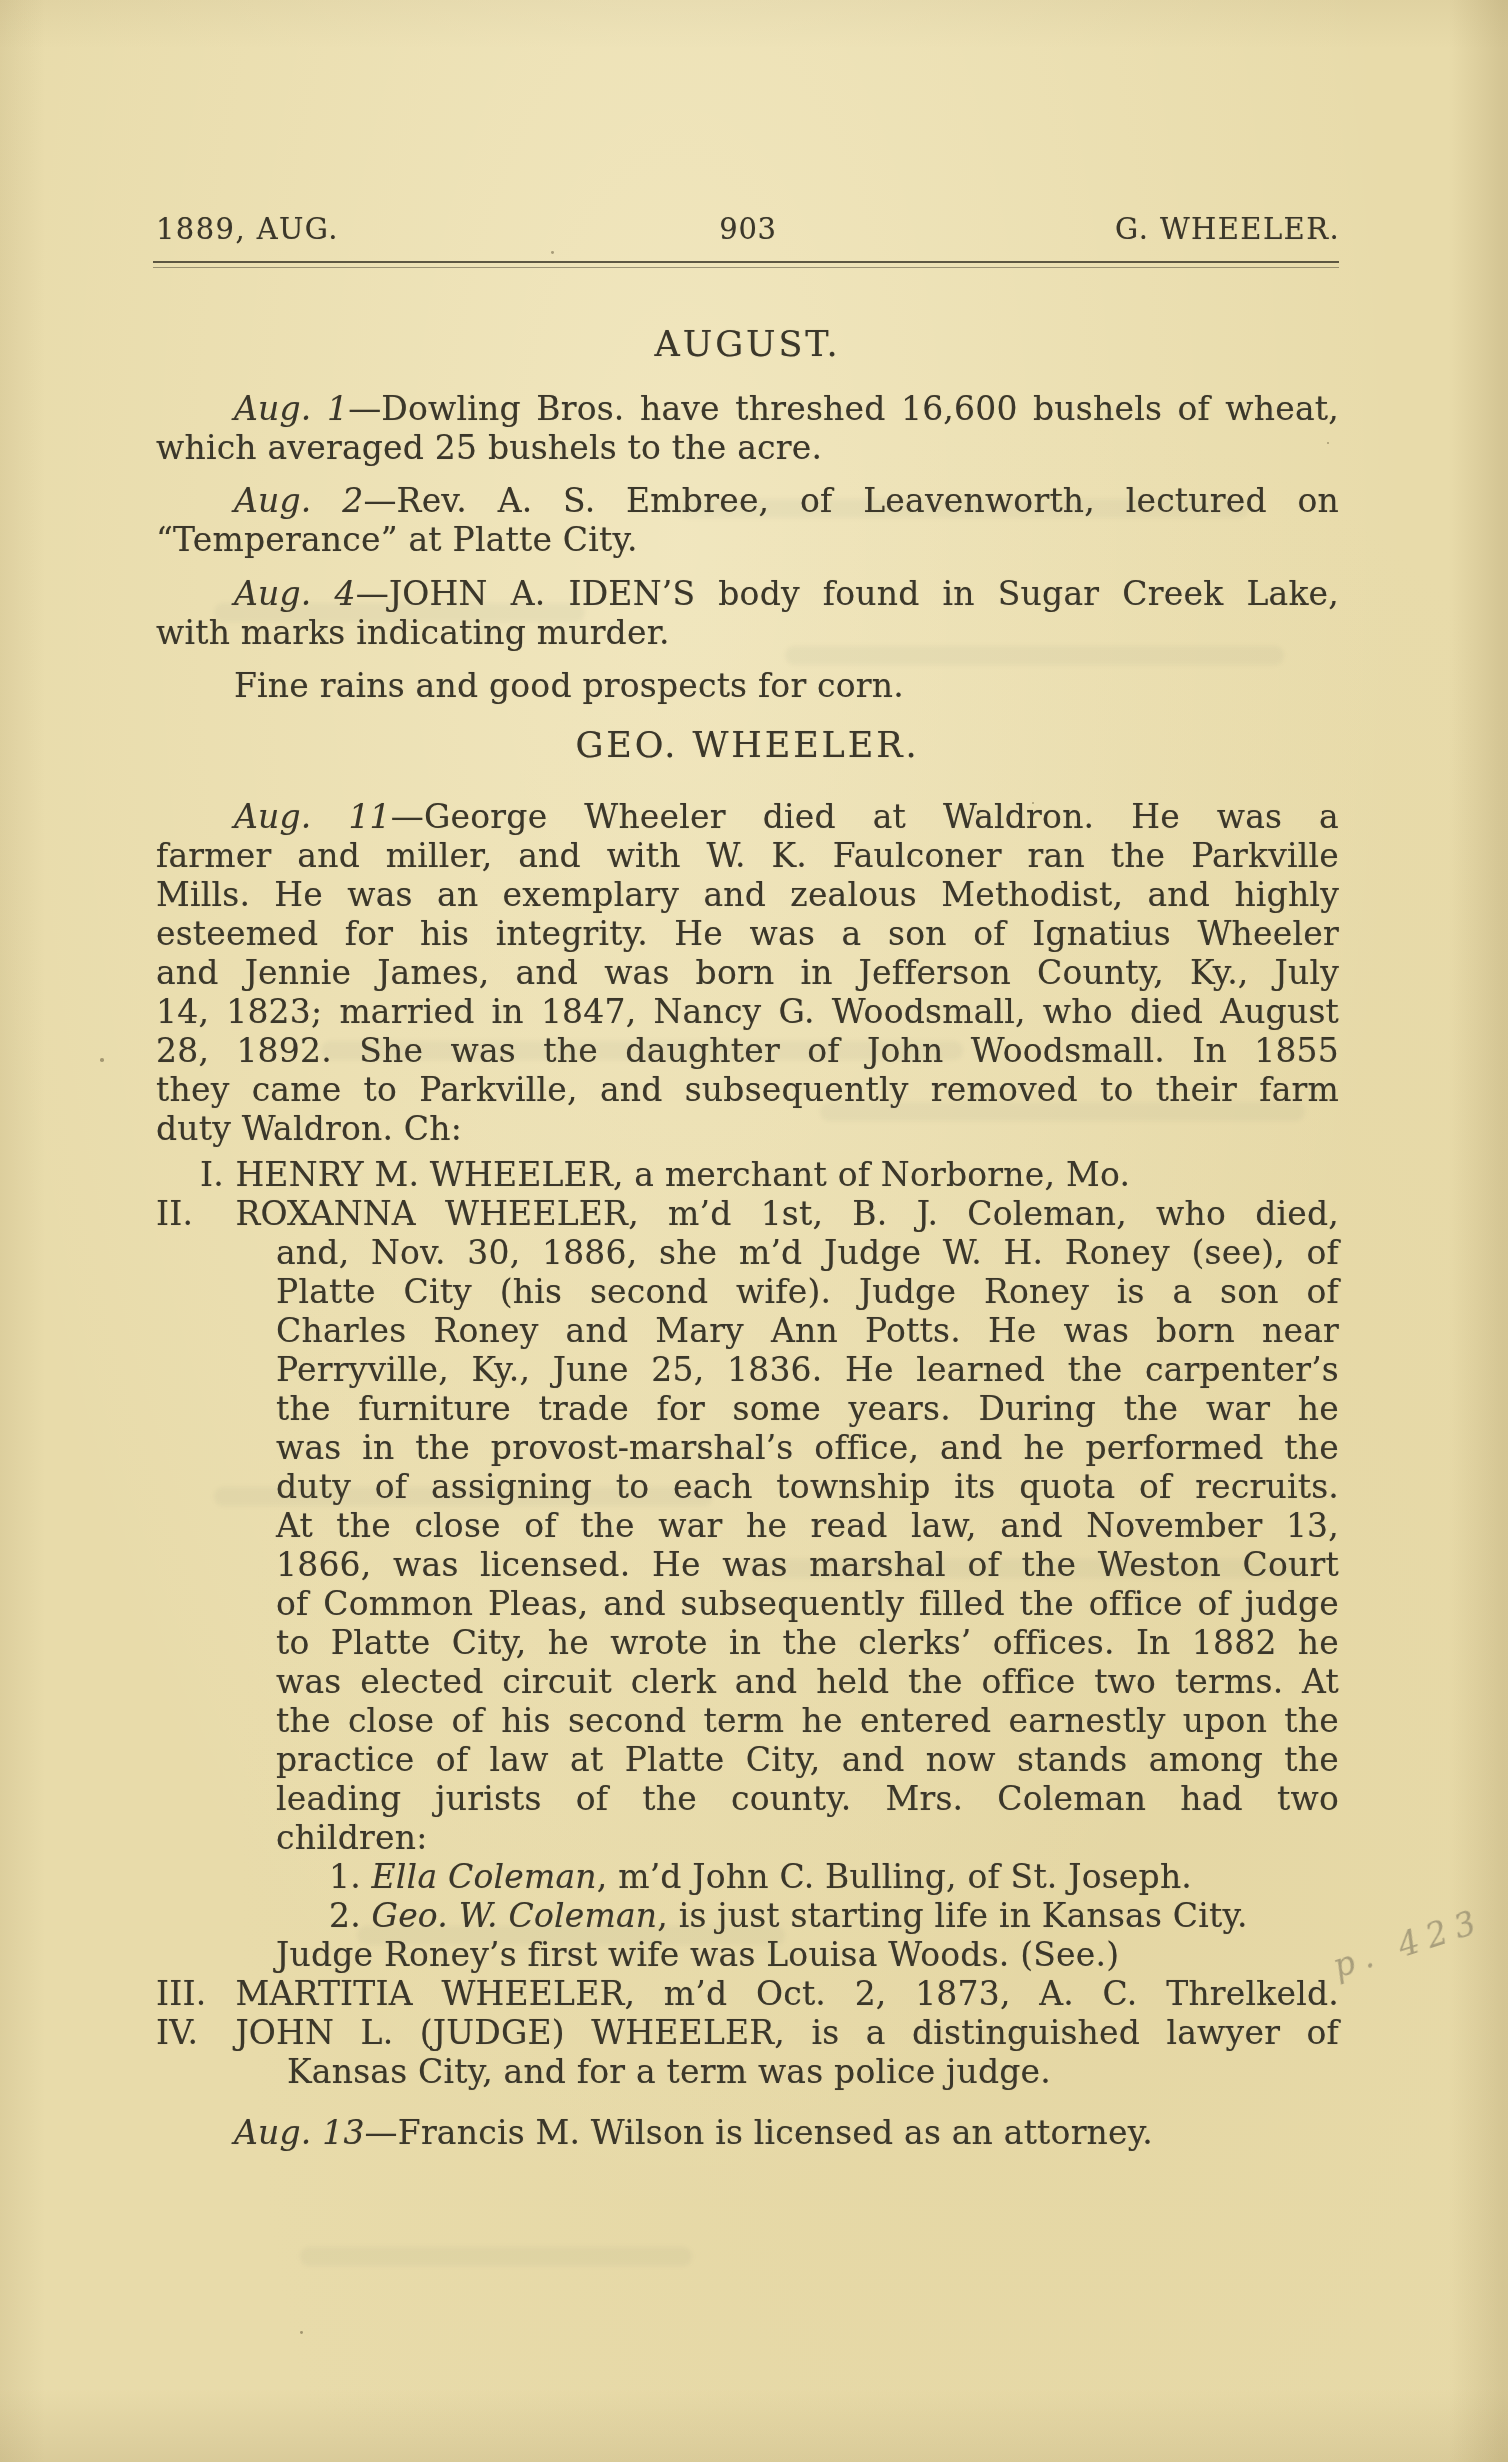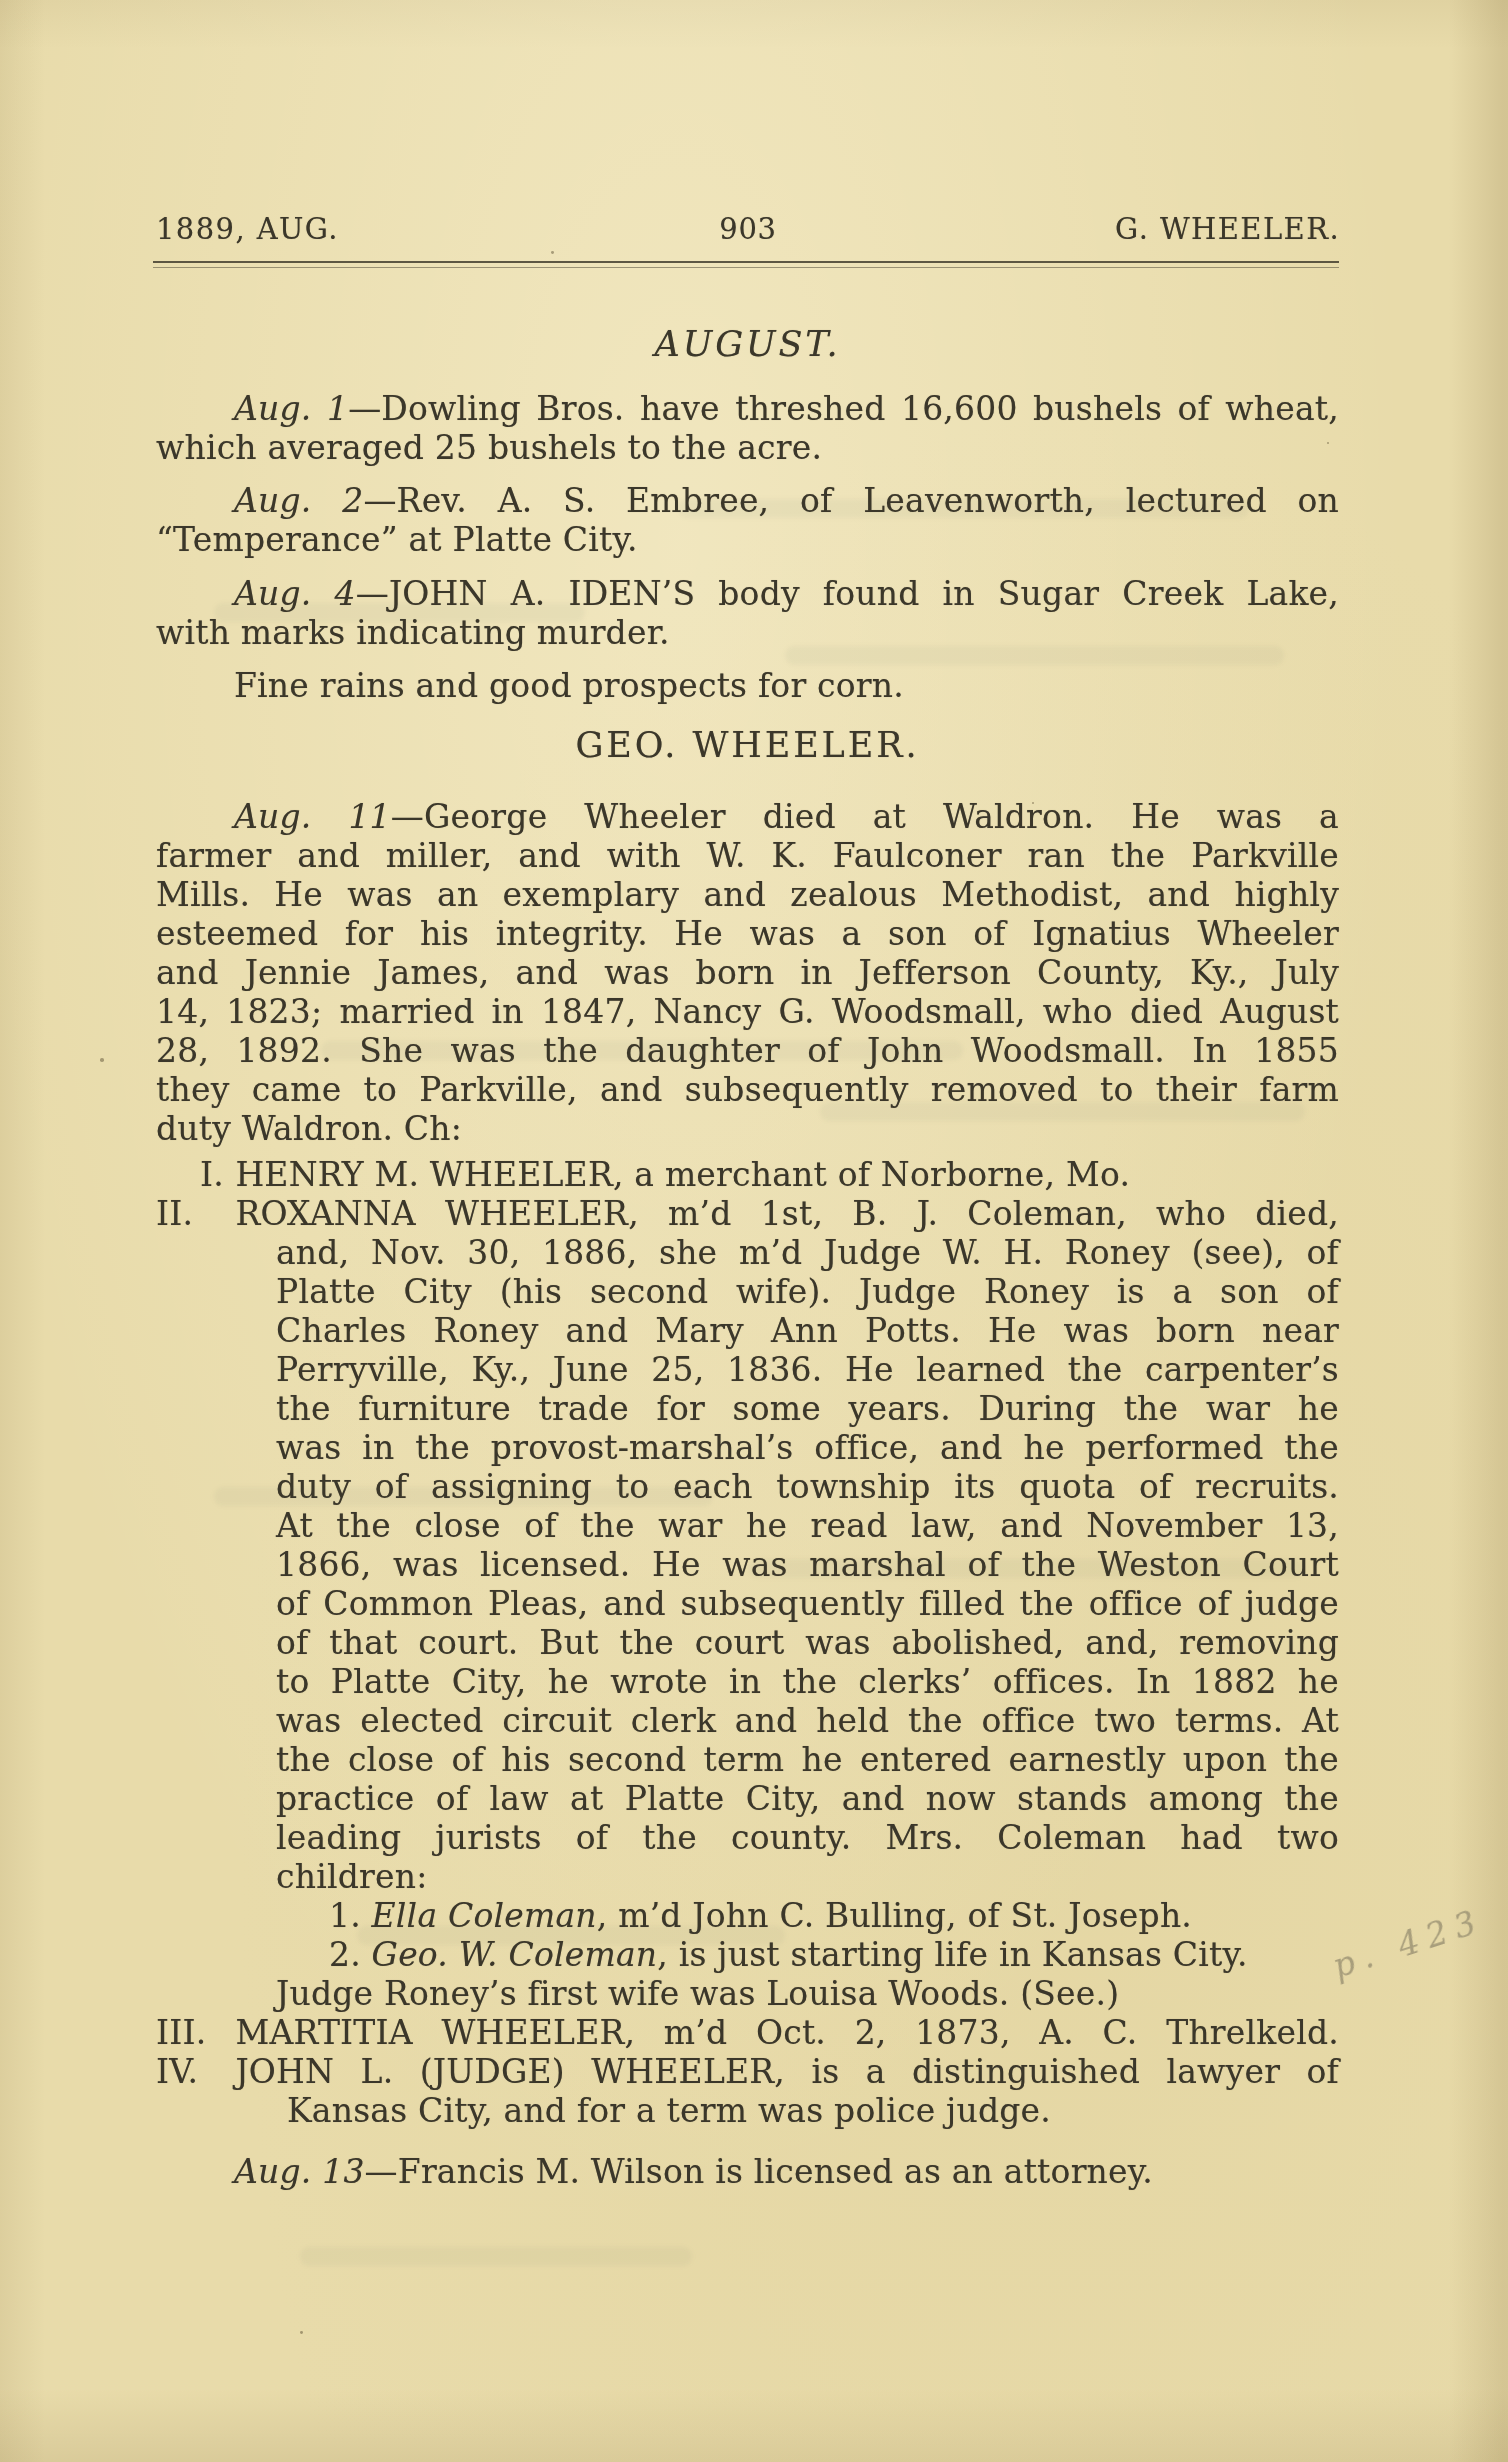--- a/index.html
+++ b/index.html
@@ -35,21 +35,21 @@
     position:absolute; left:153px; width:1186px; top:261px; height:4.3px;
     border-top:2.1px solid rgba(62,57,42,0.82);
     border-bottom:1.4px solid rgba(62,57,42,0.48);
   }
 
   .flow { position:absolute; left:156px; top:325px; width:1183px; }
   .heading {
     text-align:center; font-size:35px; line-height:39px; letter-spacing:2.9px;
     text-shadow:0 0 0.7px rgba(59,55,42,0.5);
   }
-  .heading.h-august { margin-bottom:25px;font-style:italic; }
+  .heading.h-august { margin-bottom:25px; }
   .heading.h-geo { margin-bottom:32px; }
 
   .para { margin:0; }
   .mb20 { margin-bottom:14.3px; }
   .mb30 { margin-bottom:21.4px; }
   .mb10 { margin-bottom:7.1px; }
   .mt30 { margin-top:21.4px; }
 
   .line {
     font-size:33px; line-height:39px; letter-spacing:0.2px;
@@ -143,21 +143,20 @@
         <div class="line hang j"><span>and, Nov. 30, 1886, she m’d Judge W. H. Roney (see), of</span></div>
         <div class="line hang j"><span>Platte City (his second wife). Judge Roney is a son of</span></div>
         <div class="line hang j"><span>Charles Roney and Mary Ann Potts. He was born near</span></div>
         <div class="line hang j"><span>Perryville, Ky., June 25, 1836. He learned the carpenter’s</span></div>
         <div class="line hang j"><span>the furniture trade for some years. During the war he</span></div>
         <div class="line hang j"><span>was in the provost-marshal’s office, and he performed the</span></div>
         <div class="line hang j"><span>duty of assigning to each township its quota of recruits.</span></div>
         <div class="line hang j"><span>At the close of the war he read law, and November 13,</span></div>
         <div class="line hang j"><span>1866, was licensed. He was marshal of the Weston Court</span></div>
         <div class="line hang j"><span>of Common Pleas, and subsequently filled the office of judge</span></div>
-        <div class="line hang j"><span>of that court. But the court was abolished, and, removing</span></div>
         <div class="line hang j"><span>to Platte City, he wrote in the clerks’ offices. In 1882 he</span></div>
         <div class="line hang j"><span>was elected circuit clerk and held the office two terms. At</span></div>
         <div class="line hang j"><span>the close of his second term he entered earnestly upon the</span></div>
         <div class="line hang j"><span>practice of law at Platte City, and now stands among the</span></div>
         <div class="line hang j"><span>leading jurists of the county. Mrs. Coleman had two</span></div>
         <div class="line hang"><span>children:</span></div>
       </div>
     <div class="para">
         <div class="line child"><span>1. </span><i>Ella Coleman</i><span>, m’d John C. Bulling, of St. Joseph.</span></div>
         <div class="line child"><span>2. </span><i>Geo. W. Coleman</i><span>, is just starting life in Kansas City.</span></div>

